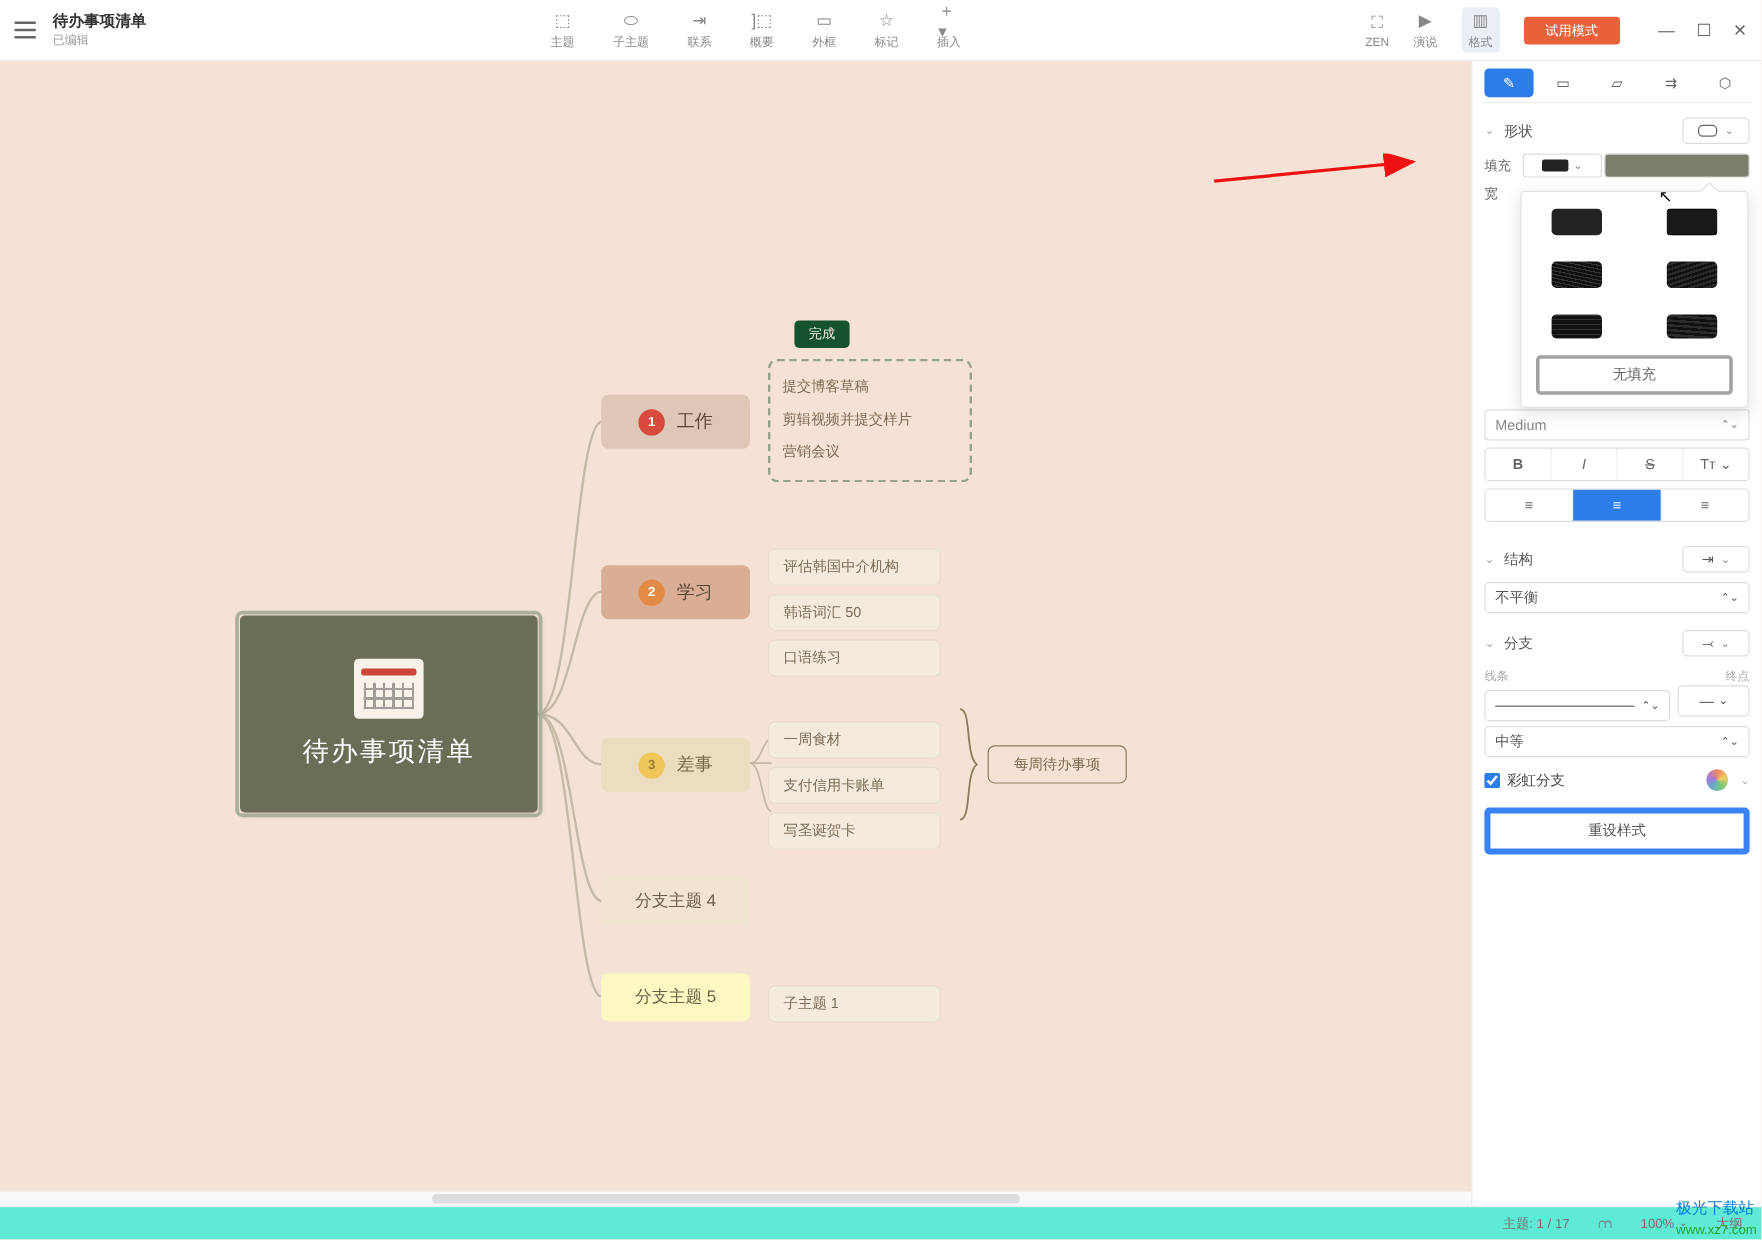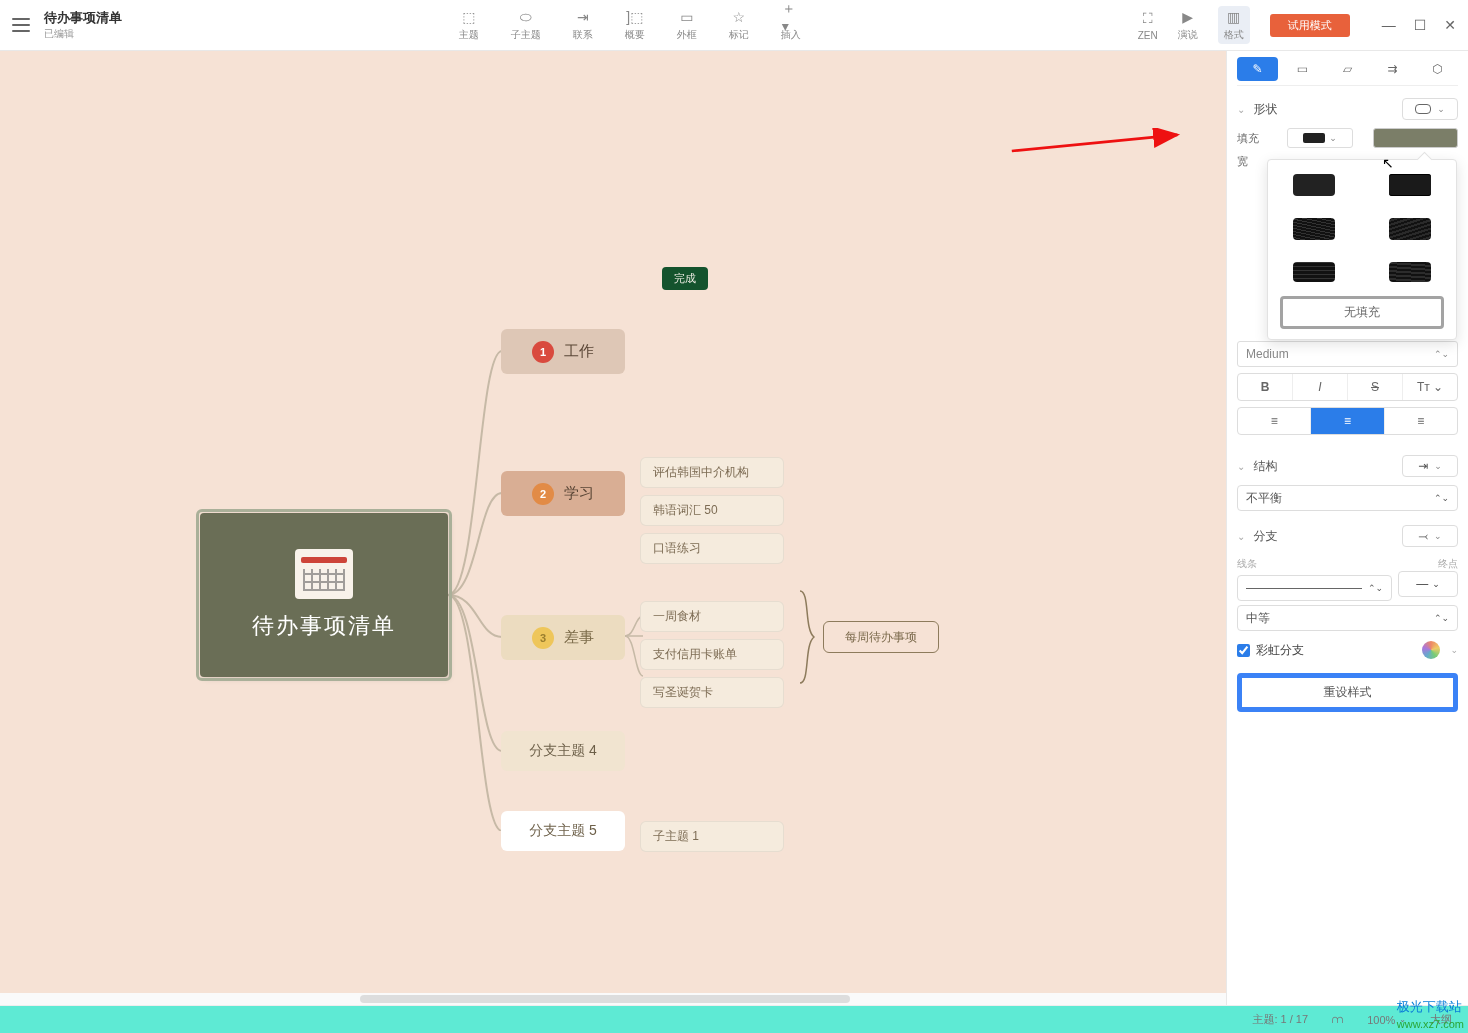--- a/index.html
+++ b/index.html
@@ -35,21 +35,21 @@
 .root .cal { width: 58px; height: 50px; background: #f8f2ea; border-radius: 4px; margin-bottom: 12px; position: relative; }
 .root .cal::before { content: ""; position: absolute; top: 8px; left: 6px; right: 6px; height: 6px; background: #cd4439; border-radius: 2px; }
 .root .cal::after { content: ""; position: absolute; top: 20px; left: 8px; right: 8px; bottom: 8px; background: repeating-linear-gradient(90deg, #666 0 2px, transparent 2px 8px), repeating-linear-gradient(0deg, #666 0 2px, transparent 2px 8px); opacity: .6; }
 .root-title { font-size: 22px; font-weight: 400; letter-spacing: 2px; }
 
 .main-topic { position: absolute; width: 124px; height: 45px; background: #d6bba8; border-radius: 6px; display: flex; align-items: center; justify-content: center; gap: 10px; font-size: 15px; color: #5a4636; }
 .main-topic.t1 { left: 501px; top: 278px; background: #dec7b6; }
 .main-topic.t2 { left: 501px; top: 420px; background: #d9ae94; }
 .main-topic.t3 { left: 501px; top: 564px; background: #ecdcc0; color: #7a6a48; }
 .main-topic.t4 { left: 501px; top: 680px; width: 124px; height: 40px; background: #f1e4d0; font-size: 14px; color: #6c5f48; }
-.main-topic.t5 { left: 501px; top: 760px; width: 124px; height: 40px; background: #ffffff; font-size: 14px; color: #6c5f48; }
+.main-topic.t5 { left: 501px; top: 760px; width: 124px; height: 40px; background: #fef9c3; font-size: 14px; color: #6c5f48; }
 .num-badge { width: 22px; height: 22px; border-radius: 50%; color: #fff; font-size: 11px; font-weight: 700; display: flex; align-items: center; justify-content: center; }
 .nb1 { background: #d94a3e; } .nb2 { background: #e28b46; } .nb3 { background: #eec65a; color: #9a7e2e; }
 
 .sub-box { position: absolute; left: 640px; width: 144px; border-radius: 6px; background: #f5ebdd; font-size: 12px; color: #7d6c54; padding: 6px 12px; border: 1px solid rgba(0,0,0,.06); }
 .dashed-group { position: absolute; left: 640px; top: 248px; width: 170px; border: 2px dashed #9aa08a; border-radius: 8px; padding: 8px 10px 10px; }
 .dashed-group .sub-item { background: transparent; padding: 5px 0; font-size: 12px; color: #7d6c54; }
 .done-tag { position: absolute; left: 662px; top: 216px; background: #14532d; color: #f3efe7; font-size: 11px; padding: 4px 12px; border-radius: 4px; }
 
 .callout { position: absolute; left: 823px; top: 570px; width: 116px; height: 32px; border: 1.5px solid #8d7b5c; border-radius: 6px; display: flex; align-items: center; justify-content: center; font-size: 12px; color: #7b6a4c; background: transparent; }
 .brace { position: absolute; left: 798px; top: 538px; height: 96px; width: 18px; }
@@ -63,21 +63,21 @@
 .panel-tabs { display: flex; border-bottom: 1px solid #eee; gap: 4px; padding-bottom: 4px; margin-bottom: 8px; }
 .panel-tab { flex: 1; height: 24px; display: flex; align-items: center; justify-content: center; border-radius: 4px; cursor: pointer; color: #666; }
 .panel-tab.active { background: #2b7de9; color: #fff; }
 .section { margin-bottom: 10px; }
 .sec-head { display: flex; align-items: center; justify-content: space-between; font-size: 12px; color: #555; padding: 4px 0; }
 .sec-head .chev { font-size: 10px; color: #aaa; margin-right: 4px; }
 .sec-head-l { display: flex; align-items: center; gap: 4px; }
 .shape-sel { width: 56px; height: 22px; border: 1px solid #ddd; border-radius: 4px; display: flex; align-items: center; justify-content: center; gap: 6px; }
 .shape-sel .sh { width: 16px; height: 10px; border: 1.5px solid #666; border-radius: 4px; }
 .shape-sel .car { font-size: 9px; color: #888; }
-.fill-row { display: flex; align-items: center; gap: 20px; margin-top: 4px; }
+.fill-row { display: flex; align-items: center; gap: 2px; margin-top: 4px; }
 .fill-label { flex: 0 0 auto; width: 30px; font-size: 11px; color: #666; }
 .fill-style { width: 66px; height: 20px; border: 1px solid #ddd; border-radius: 3px; display: flex; align-items: center; justify-content: center; gap: 4px; }
 .fill-style .sw { width: 22px; height: 10px; background: #222; border-radius: 2px; }
 .fill-style .car { font-size: 9px; color: #888; }
 .fill-color { flex: 1; height: 20px; background: #7b7e68; border-radius: 3px; border: 1px solid #ccc; }
 
 
 .fill-pop { position: absolute; top: 108px; left: 40px; width: 190px; background: #fff; border: 1px solid #e2e2e2; border-radius: 4px; box-shadow: 0 4px 14px rgba(0,0,0,.12); padding: 14px 12px 10px; z-index: 10; }
 .fill-pop::before { content: ""; position: absolute; top: -6px; right: 26px; width: 10px; height: 10px; background: #fff; border-left: 1px solid #e2e2e2; border-top: 1px solid #e2e2e2; transform: rotate(45deg); }
 .fp-grid { display: grid; grid-template-columns: 1fr 1fr; gap: 22px 40px; margin-bottom: 14px; padding: 0 6px; }
@@ -203,20 +203,25 @@
         <path d="M0,25 C10,25 10,25 18,25" stroke="#c6b9a6" stroke-width="1.5" fill="none"></path>
         <path d="M0,25 C10,25 10,65 18,65" stroke="#c6b9a6" stroke-width="1.5" fill="none"></path>
       </svg>
 
       <div class="root">
         <div class="cal"></div>
         <div class="root-title">待办事项清单</div>
       </div>
 
       <div class="done-tag">完成</div>
+      <div class="dashed-group">
+        <div class="sub-item">提交博客草稿</div>
+        <div class="sub-item">剪辑视频并提交样片</div>
+        <div class="sub-item">营销会议</div>
+      </div>
 
       <div class="main-topic t1">
           <span class="num-badge nb1">1</span>
           <span>工作</span>
         </div>
       <div class="main-topic t2">
           <span class="num-badge nb2">2</span>
           <span>学习</span>
         </div>
       <div class="main-topic t3">

